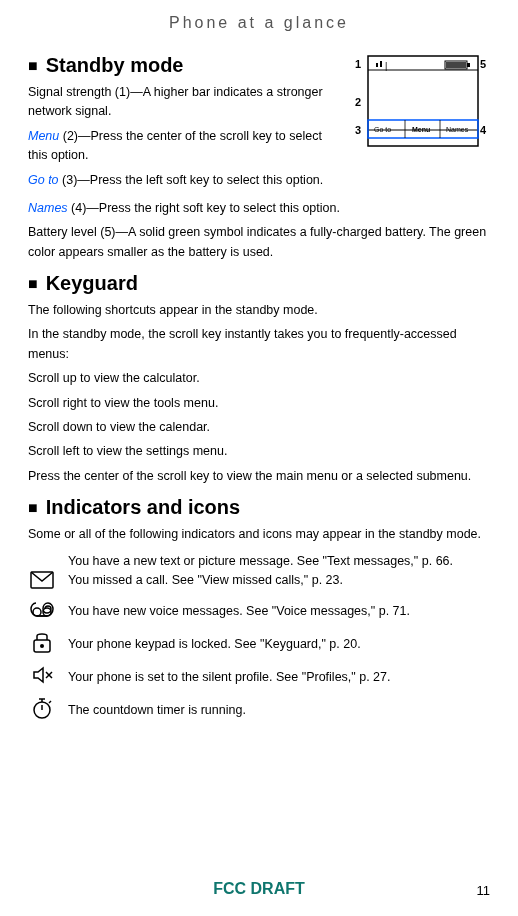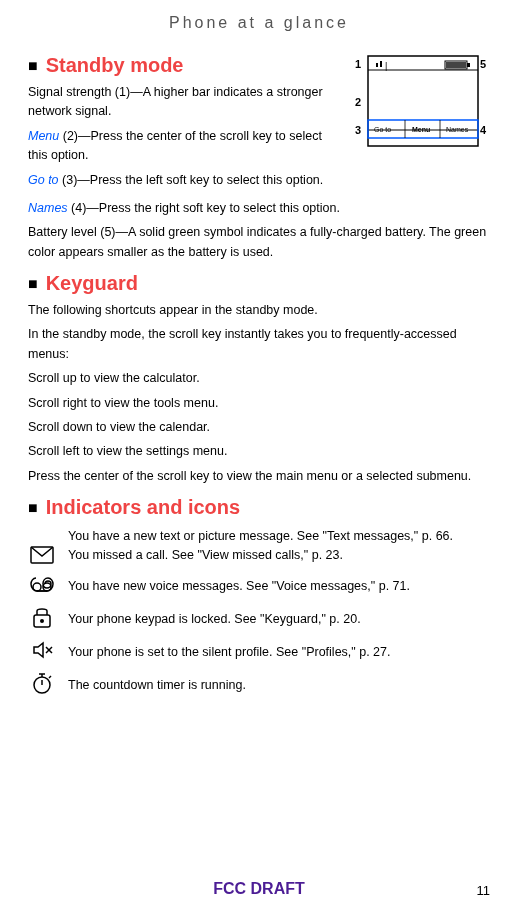--- a/index.html
+++ b/index.html
@@ -22,21 +22,21 @@
       border-bottom: none;
     }
 
     .content {
       padding: 6px 28px 20px 28px;
     }
 
     .section-heading {
       font-size: 20px;
       font-weight: bold;
-      color: #ef4444;
+      color: #000000;
       display: flex;
       align-items: center;
       margin-top: 10px;
       margin-bottom: 6px;
     }
 
     .section-heading::before {
       content: '■';
       font-size: 16px;
       margin-right: 8px;
@@ -115,21 +115,21 @@
       text-align: center;
       position: absolute;
       bottom: 18px;
       left: 0;
       right: 0;
     }
 
     .footer-text {
       font-size: 16px;
       font-weight: bold;
-      color: #4c1d95;
+      color: #0f766e;
     }
 
     .footer-page {
       position: absolute;
       right: 28px;
       bottom: 0;
       font-size: 13px;
       color: #000;
     }
   </style>
@@ -204,20 +204,21 @@
     <p class="para">Scroll right to view the tools menu.</p>
     <p class="para">Scroll down to view the calendar.</p>
     <p class="para">Scroll left to view the settings menu.</p>
     <p class="para">Press the center of the scroll key to view the main menu or a selected submenu.</p>
   </div>
 
   <div>
     <div class="section-heading">
       <span>Indicators and icons</span>
     </div>
+    <p class="para">Some or all of the following indicators and icons may appear in the standby mode.</p>
 
     <div class="indicators-list">
 
       <div class="indicator-row">
         <div class="indicator-icon">
           <svg width="24" height="20" viewBox="0 0 24 20">
             <rect x="1" y="2" width="22" height="16" rx="1" fill="none" stroke="#000" stroke-width="1.5"></rect>
             <polyline points="1,2 12,11 23,2" fill="none" stroke="#000" stroke-width="1.5"></polyline>
           </svg>
         </div>

